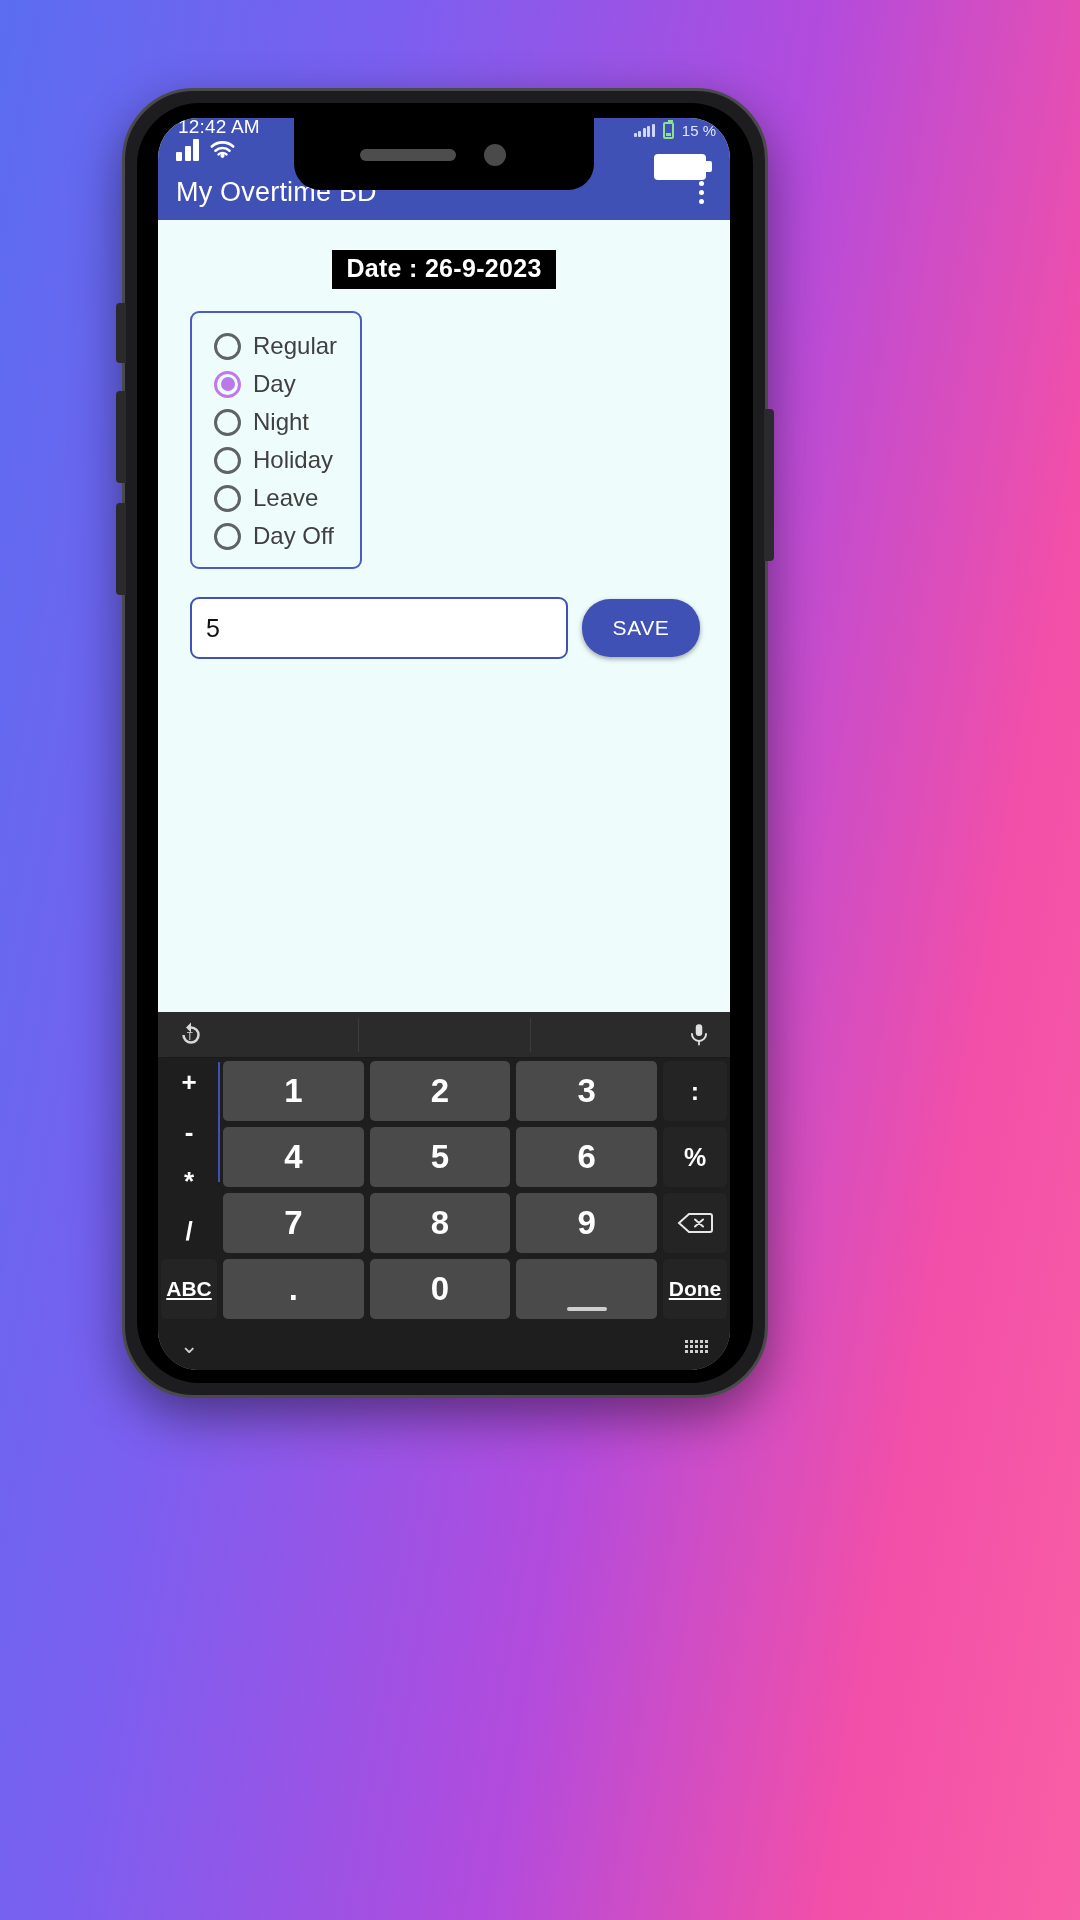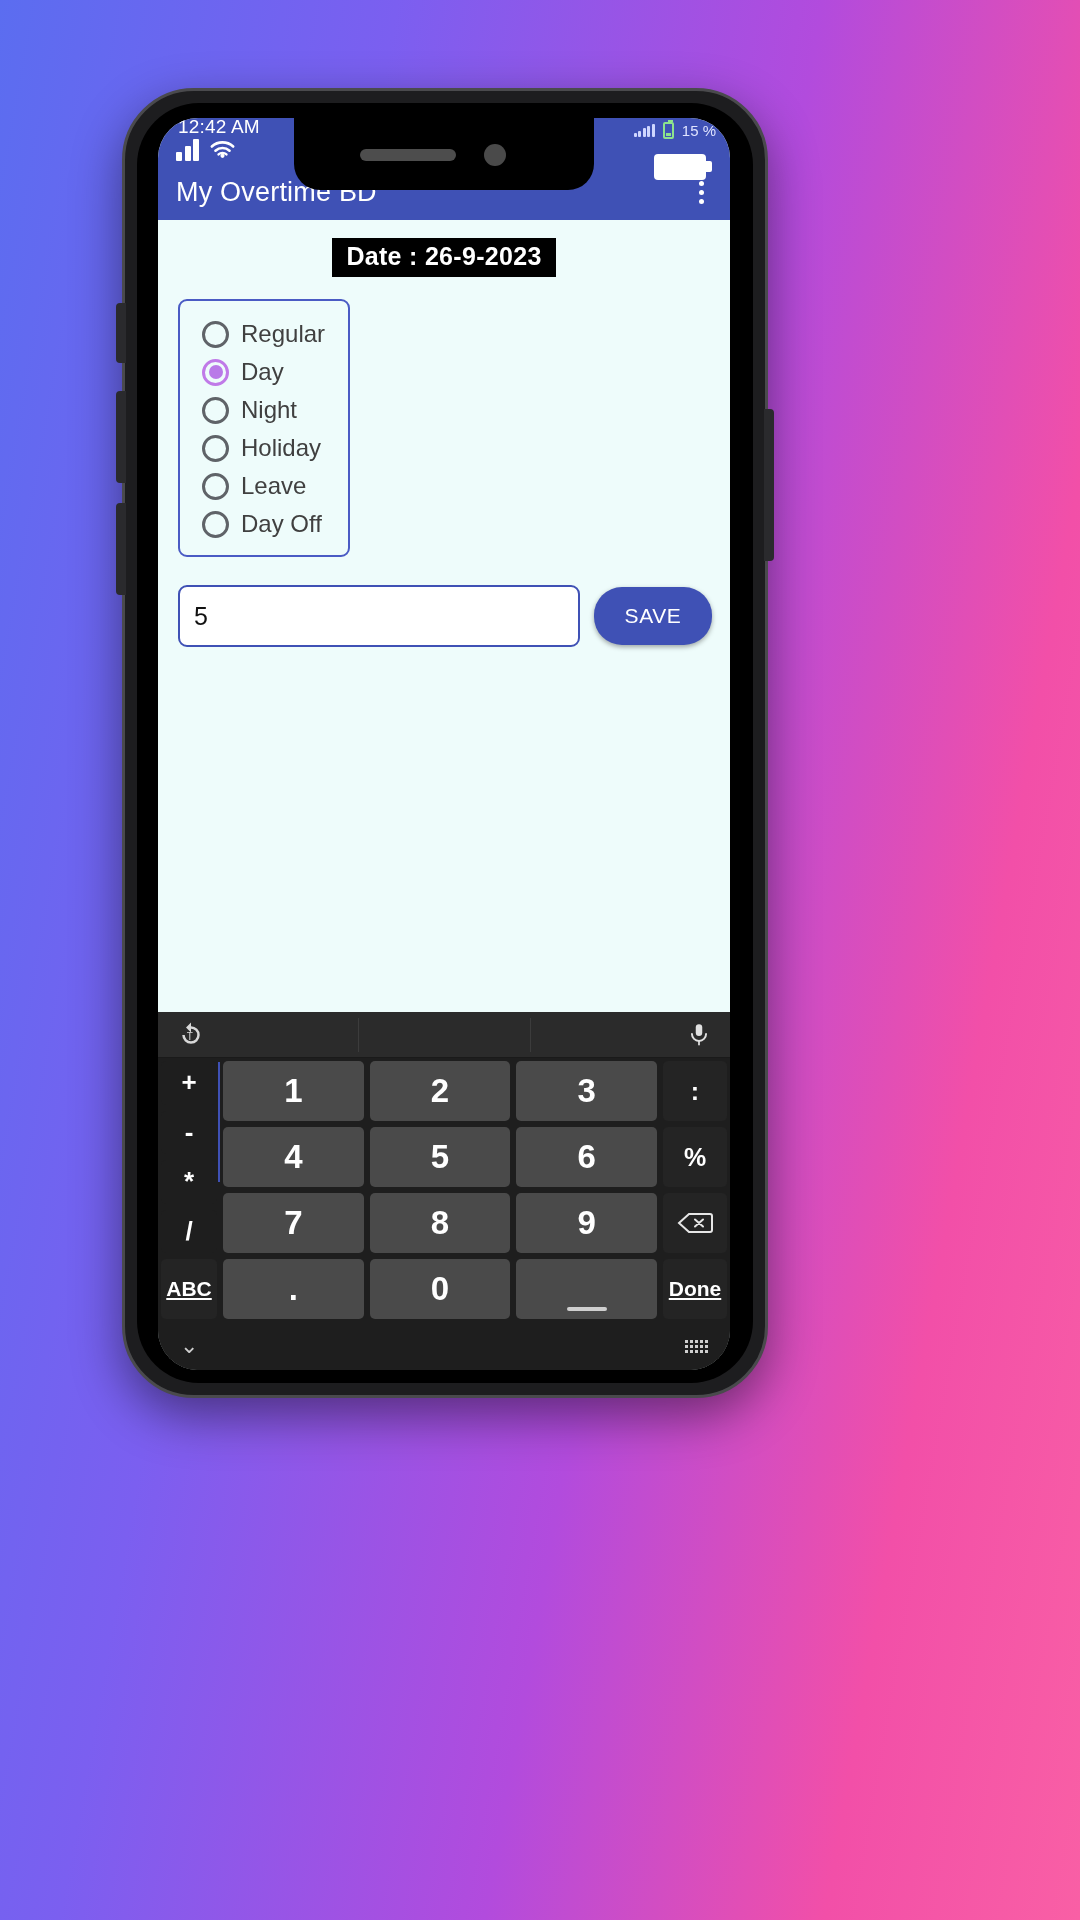--- a/index.html
+++ b/index.html
@@ -99,21 +99,21 @@
 
   #app-bar {
     height: 56px; background: #3f51b5;
     display:flex; align-items:center; justify-content:space-between;
     padding: 0 16px 0 18px; position: relative; z-index: 5;
   }
   #app-title { color:#fff; font-size: 27px; font-weight: 400; letter-spacing:.2px; }
   #overflow-menu { display:flex; flex-direction:column; gap:4px; padding: 8px 10px; cursor:pointer; }
   #overflow-menu span { width:5px; height:5px; background:#fff; border-radius:50%; display:block; }
 
-  #content { background:#eefcfb; padding: 4px; height: 650px; position:relative; }
+  #content { background:#eefcfb; padding: 16px; height: 650px; position:relative; }
 
   #date-banner-wrap { display:flex; justify-content:center; padding-top: 14px; }
   #date-banner {
     background:#000; color:#fff; font-size: 25px; font-weight:700;
     padding: 4px 14px 6px; letter-spacing:.3px; white-space:nowrap;
   }
 
   #shift-header {
     margin: 16px 12px 0; background:#d6d6d6; color:#707070;
     font-size: 27px; font-weight: 700; padding: 6px 18px 9px;

